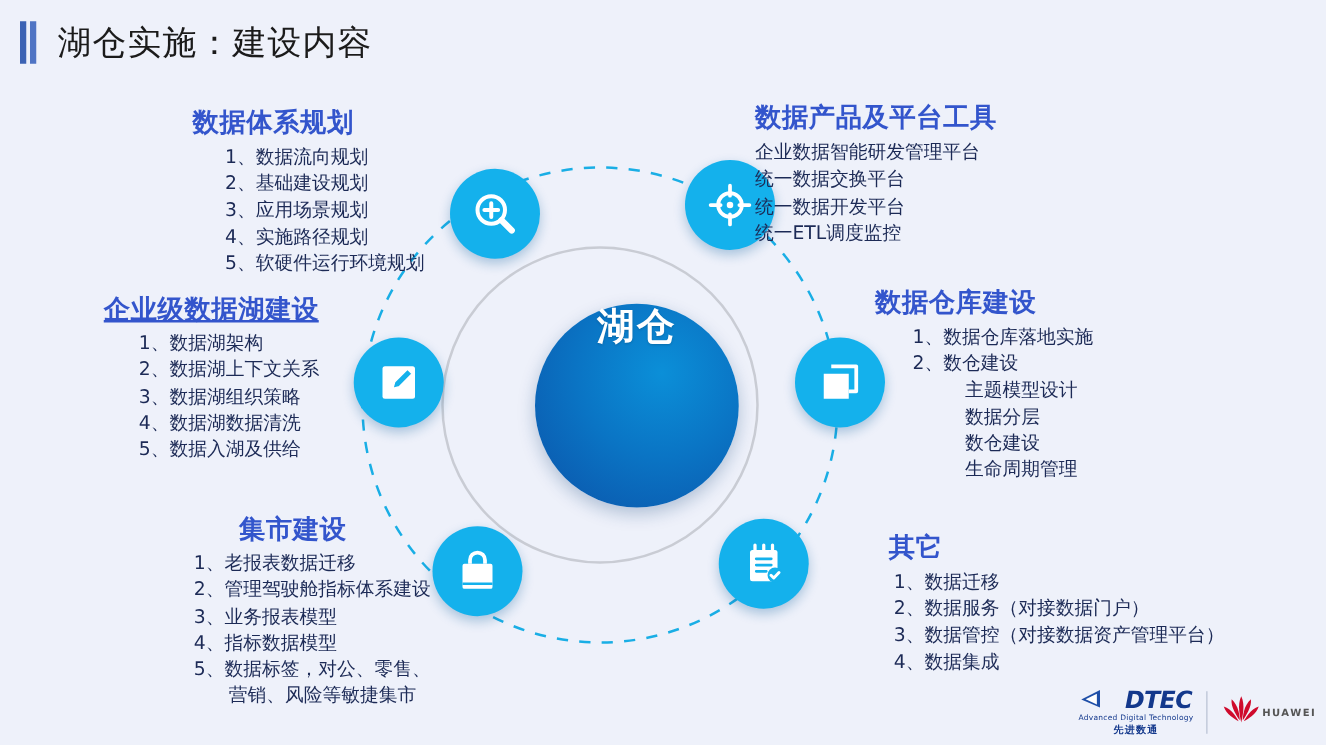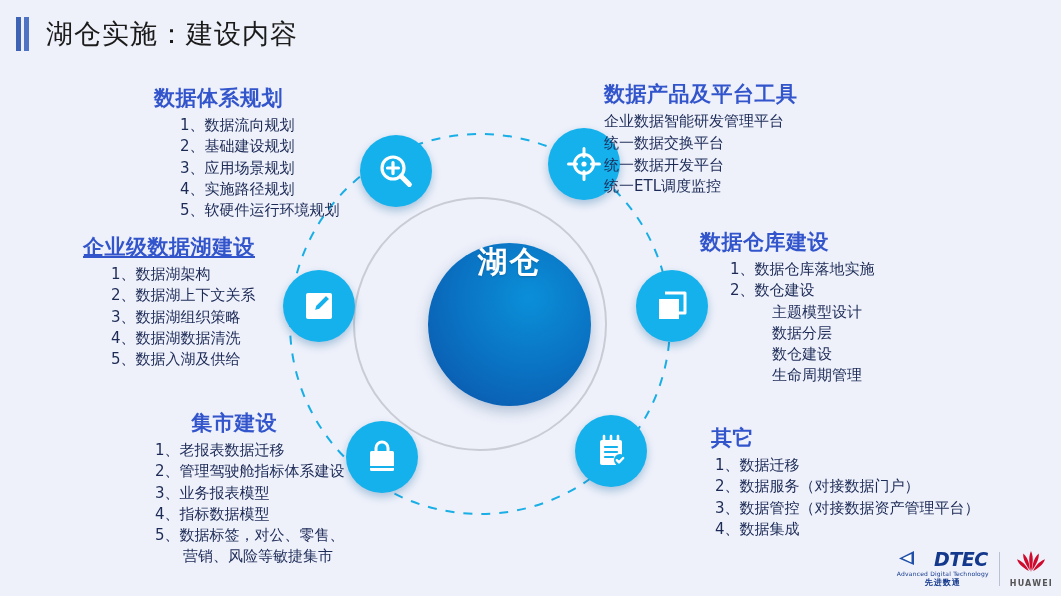--- a/index.html
+++ b/index.html
@@ -185,21 +185,21 @@
     margin-top: 2px;
     font-weight: bold;
     letter-spacing: 1px;
   }
   .logo-divider {
     width: 1px; height: 34px;
     background: #b9c2d4;
   }
   .logo-huawei {
     display: flex;
-    flex-direction: column;
+    flex-direction: row;
     align-items: center;
     line-height: 1;
   }
   .logo-huawei .hw-word {
     font-size: 8px;
     font-weight: bold;
     color: #555;
     letter-spacing: 1.2px;
     margin-top: 2px;
   }

